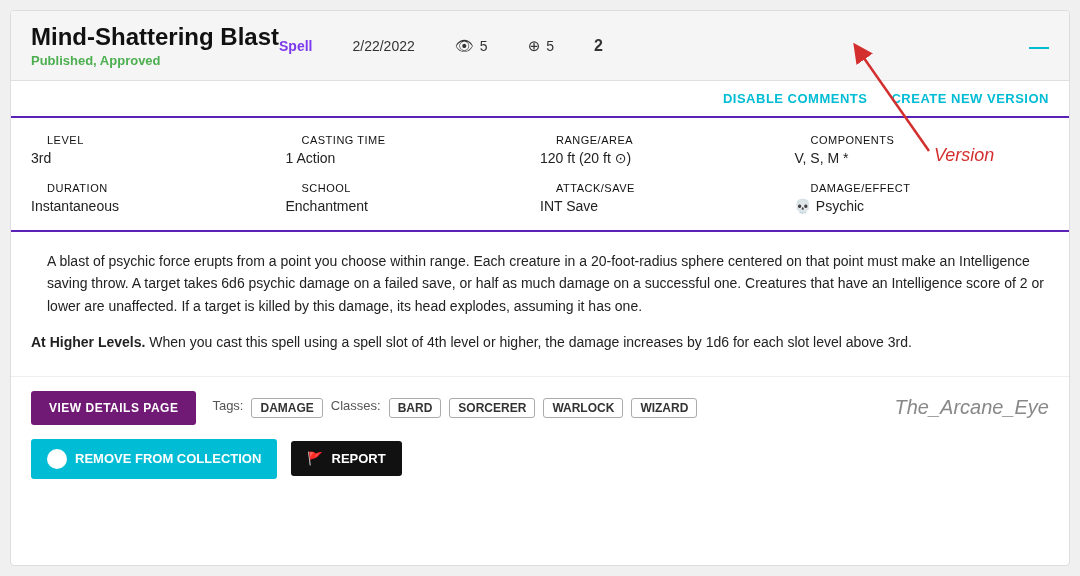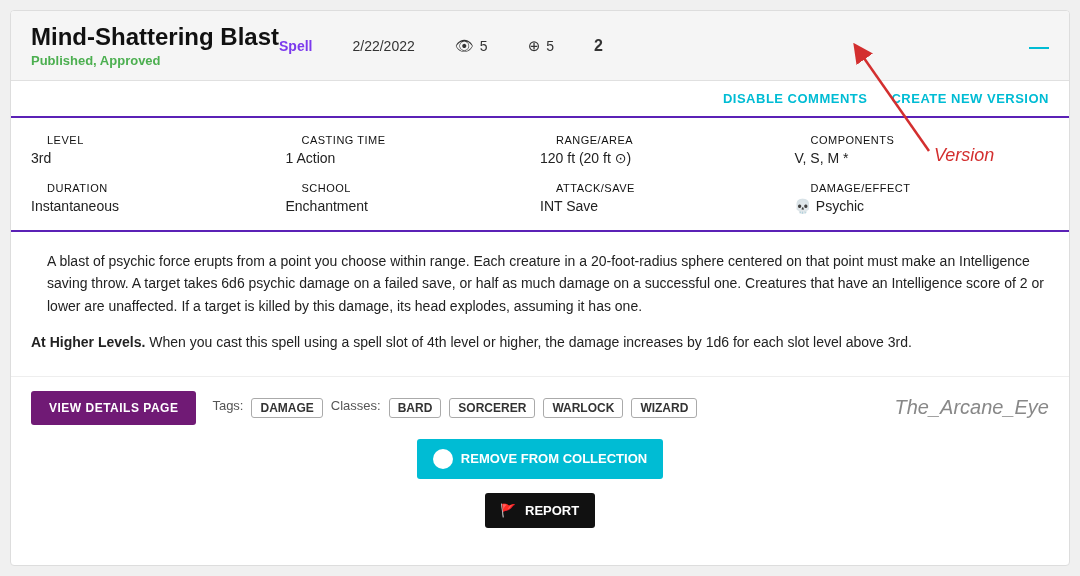--- a/index.html
+++ b/index.html
@@ -175,21 +175,20 @@
       font-size: 20px;
       color: #888;
       font-style: italic;
       margin-left: auto;
     }
     .footer-actions {
       padding: 0 20px 16px;
       display: flex;
       align-items: center;
       gap: 14px;
-      flex-direction: column;
     }
     .remove-btn {
       background: #00bcd4;
       color: #fff;
       border: none;
       padding: 10px 16px;
       font-size: 13px;
       font-weight: bold;
       cursor: pointer;
       border-radius: 3px;

